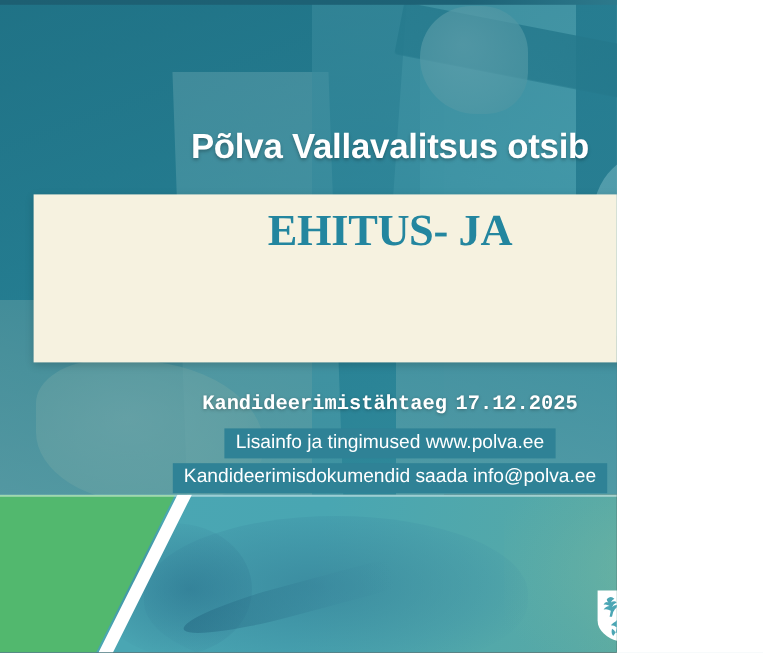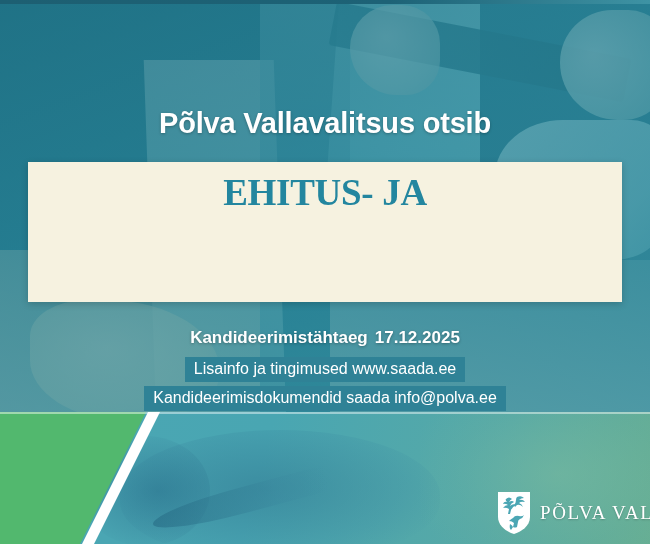--- a/index.html
+++ b/index.html
@@ -2,21 +2,21 @@
 <html><head>
 <meta charset="utf-8">
 <style>
   html, body {
     margin: 0;
     padding: 0;
     background: #ffffff;
   }
   #poster {
     position: relative;
-    width: 650px;
+    width: 514px;
     height: 544px;
     overflow: hidden;
     font-family: "Liberation Sans", sans-serif;
     background: #000000;
   }
 
   
   .upper-photo {
     position: absolute;
     left: 0; top: 0;
@@ -149,20 +149,21 @@
   
   .deadline {
     position: absolute;
     left: 0; top: 328px;
     width: 650px;
     text-align: center;
     color: #ffffff;
     font-size: 17px;
     font-weight: bold;
     text-shadow: 0 1px 3px rgba(0,0,0,.3);
+    font-family: Liberation Mono, monospace;
   }
   .deadline .gap { display: inline-block; width: 7px; }
 
   
   .info-lines {
     position: absolute;
     left: 0; top: 357px;
     width: 650px;
     text-align: center;
   }
@@ -281,21 +282,21 @@
     <div class="job-title">
       <span class="tl">EHITUS- JA</span>
     </div>
   </div>
 
   <div class="deadline">
     <span>Kandideerimistähtaeg</span><span class="gap"></span><span>17.12.2025</span>
   </div>
 
   <div class="info-lines">
-    <div class="info-row"><span class="info-line">Lisainfo ja tingimused www.saada.ee</span></div>
+    <div class="info-row"><span class="info-line">Lisainfo ja tingimused www.polva.ee</span></div>
     <div class="info-row"><span class="info-line">Kandideerimisdokumendid saada info@polva.ee</span></div>
   </div>
 
   <div class="lower-band">
     <div class="band-glow"></div>
     <div class="bird">
       <div class="bird-head"></div>
       <div class="bird-beak"></div>
     </div>
     <div class="green-tri"></div>

